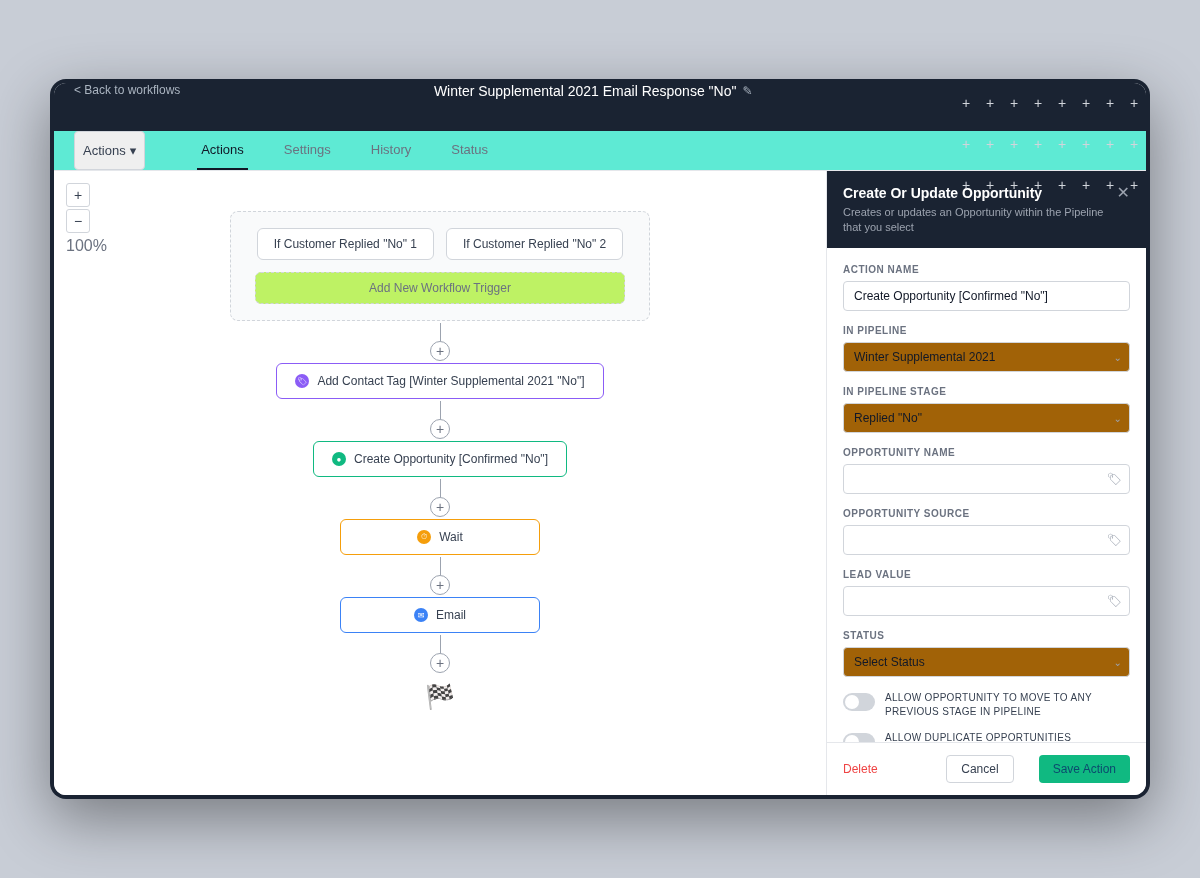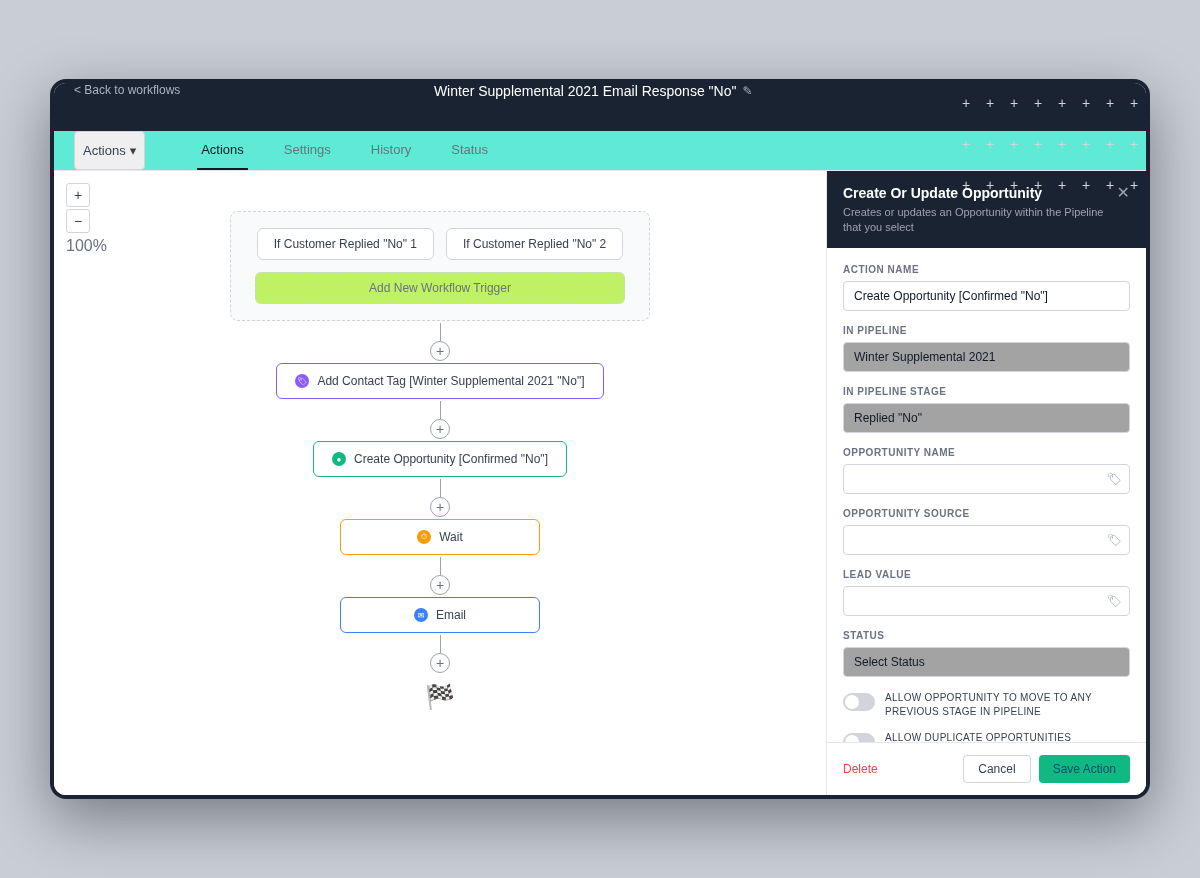--- a/index.html
+++ b/index.html
@@ -352,21 +352,21 @@
     }
     .field-select {
       width: 100%;
       border: 1px solid #d1d5db;
       border-radius: 4px;
       padding: 7px 28px 7px 10px;
       font-size: 12px;
       color: #111827;
       outline: none;
       appearance: none;
-      background: #a3a3a3;
+      background: #a16207;
       cursor: pointer;
     }
     .select-arrow {
       position: absolute;
       right: 8px;
       top: 50%;
       transform: translateY(-50%);
       font-size: 10px;
       color: #9ca3af;
       pointer-events: none;
@@ -439,21 +439,21 @@
     .delete-btn {
       font-size: 12px;
       color: #ef4444;
       cursor: pointer;
       background: none;
       border: none;
       text-align: right;
     }
     .footer-right {
       display: flex;
-      gap: 8px;
+      gap: 25px;
     }
     .cancel-btn {
       font-size: 12px;
       color: #374151;
       background: none;
       border: 1px solid #d1d5db;
       border-radius: 4px;
       padding: 6px 14px;
       cursor: pointer;
     }

